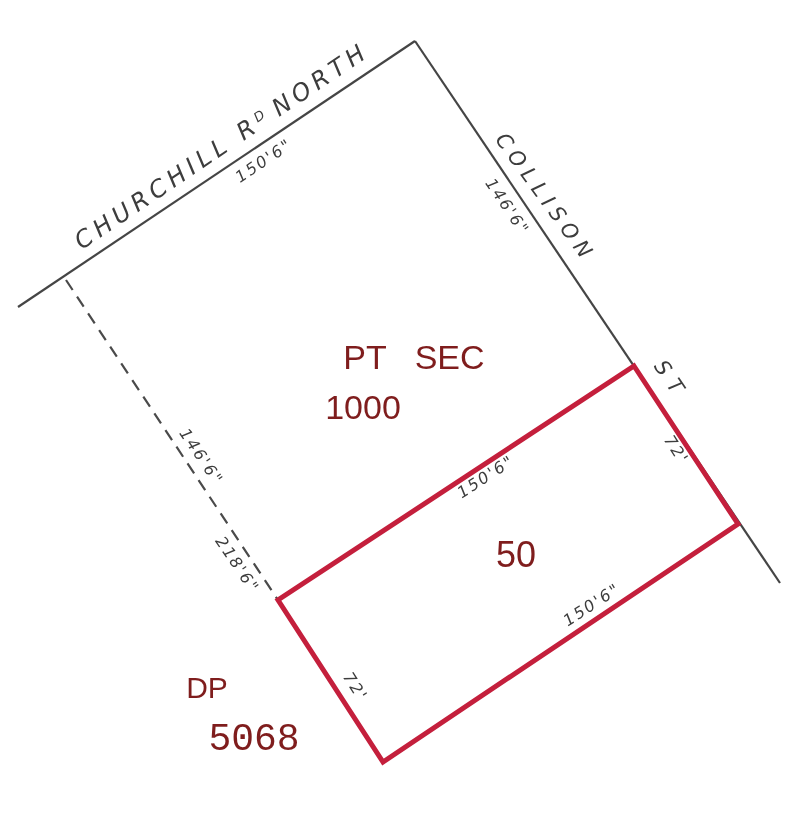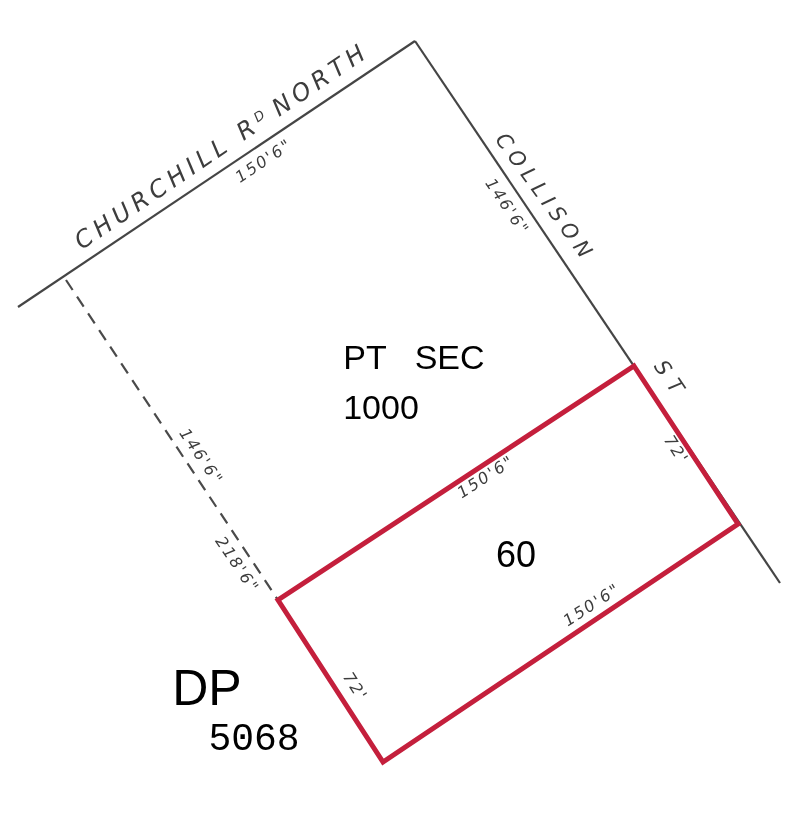--- a/index.html
+++ b/index.html
@@ -18,21 +18,21 @@
     transform-origin: center center;
     line-height: 1;
   }
   .hand {
     font-family: "DejaVu Sans", sans-serif;
     font-style: italic;
     color: #3d3d3d;
   }
   .modern {
     font-family: "Liberation Sans", sans-serif;
-    color: #000000;
+    color: #7f1d1d;
   }
   .road-name { font-size: 24px; letter-spacing: 5px; }
   .street-name { font-size: 21px; letter-spacing: 6px; }
   .dim { font-size: 16px; letter-spacing: 2px; }
   .sup-d {
     font-size: 0.55em;
     vertical-align: 0.55em;
     letter-spacing: 1px;
   }
   .name-gap { margin-left: 10px; }
@@ -66,28 +66,28 @@
 
   <div class="lbl hand dim" style="left:507px; top:207px; transform:translate(-50%,-50%) rotate(56deg);">146'6"</div>
 
   <div class="lbl hand dim" style="left:201px; top:457px; transform:translate(-50%,-50%) rotate(56deg);">146'6"</div>
 
   <div class="lbl hand dim" style="left:237px; top:565px; transform:translate(-50%,-50%) rotate(56deg);">218'6"</div>
 
   <div class="lbl modern" style="left:395px; top:357px; font-size:34px; transform:translate(-50%,-50%);">
     <span>PT</span><span class="word-gap">SEC</span>
   </div>
-  <div class="lbl modern" style="left:381px; top:407px; font-size:34px; transform:translate(-50%,-50%);">1000</div>
+  <div class="lbl modern" style="left:363px; top:407px; font-size:34px; transform:translate(-50%,-50%);">1000</div>
 
-  <div class="lbl modern" style="left:516px; top:555px; font-size:36px; transform:translate(-50%,-50%);">60</div>
+  <div class="lbl modern" style="left:516px; top:555px; font-size:36px; transform:translate(-50%,-50%);">50</div>
 
   <div class="lbl hand dim" style="left:486px; top:477px; transform:translate(-50%,-50%) rotate(-33deg);">150'6"</div>
 
   <div class="lbl hand dim" style="left:592px; top:605px; transform:translate(-50%,-50%) rotate(-33deg);">150'6"</div>
 
   <div class="lbl hand dim" style="left:676px; top:450px; transform:translate(-50%,-50%) rotate(57deg);">72'</div>
 
   <div class="lbl hand dim" style="left:355px; top:687px; transform:translate(-50%,-50%) rotate(57deg);">72'</div>
 
-  <div class="lbl modern" style="left:207px; top:688px; font-size:50px; transform:translate(-50%,-50%);">DP</div>
+  <div class="lbl modern" style="left:207px; top:688px; font-size:30px; transform:translate(-50%,-50%);">DP</div>
   <div class="lbl modern" style="left:254px; top:740px; font-size:38px; transform:translate(-50%,-50%);font-family:Liberation Mono, monospace;">5068</div>
 
 </div>
 
 </body></html>

